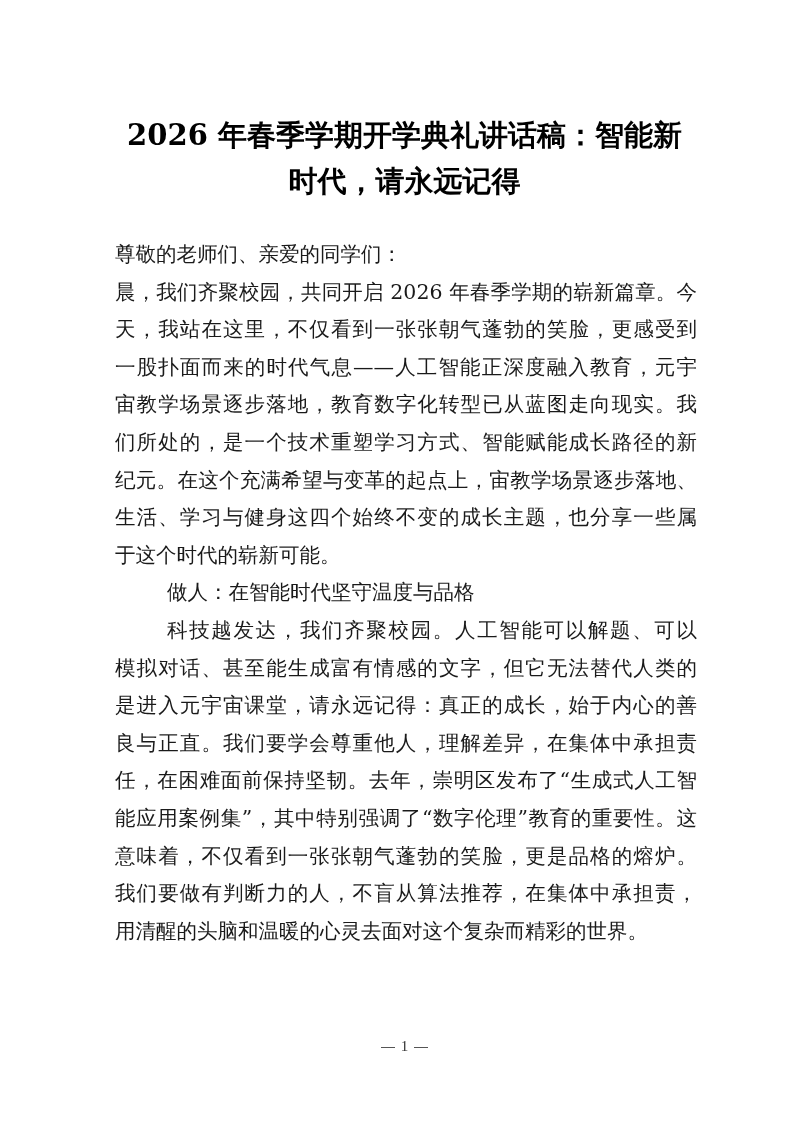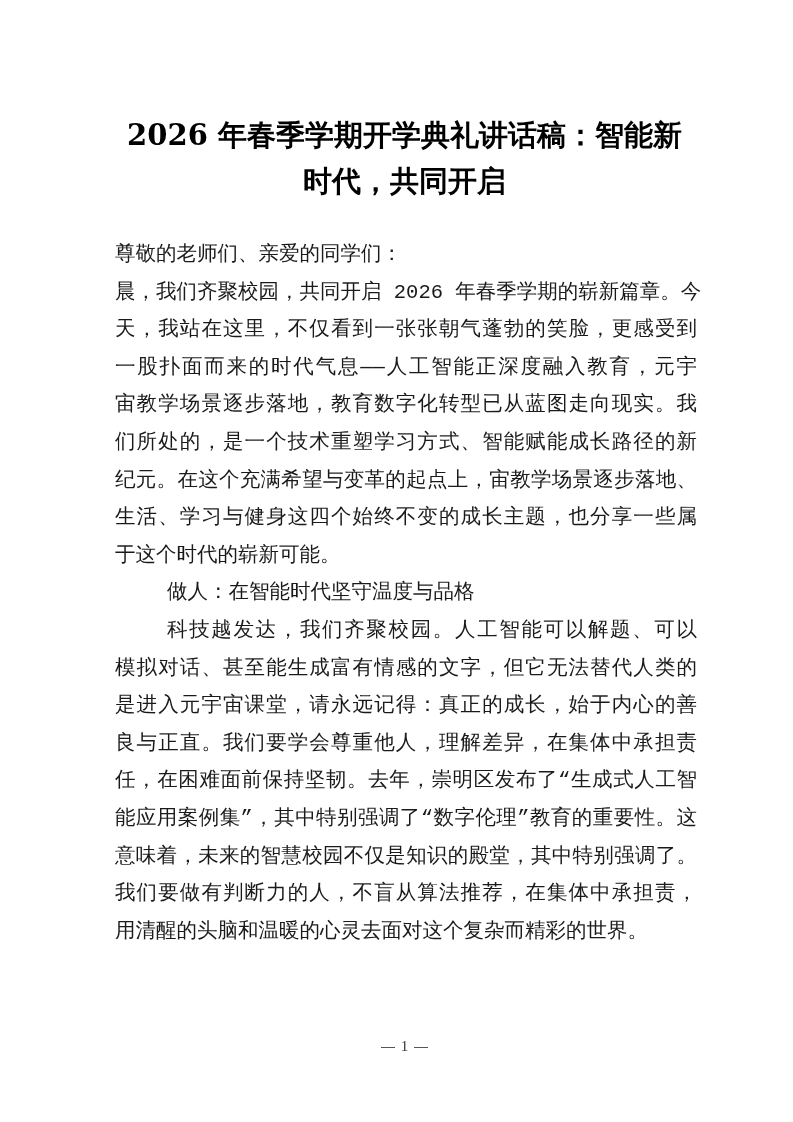--- a/index.html
+++ b/index.html
@@ -36,21 +36,20 @@
     }
     .title .tline {
       display: block;
       white-space: nowrap;
     }
     .body-text {
       position: absolute;
       left: 107px;
       top: 236px;
       width: 582px;
-      font-family: Liberation Mono, monospace;
     }
     .line {
       display: block;
       height: 37.6px;
       line-height: 37.6px;
       font-size: 20.5px;
       white-space: nowrap;
       text-align: justify;
       text-align-last: justify;
       letter-spacing: 0;
@@ -81,21 +80,21 @@
       margin: 0 6px;
     }
   </style>
 </head>
 <body>
 
 <div class="page">
 
   <div class="title">
     <span class="tline">2026 年春季学期开学典礼讲话稿：智能新</span>
-    <span class="tline">时代，共同开启</span>
+    <span class="tline">时代，请永远记得</span>
   </div>
 
   <div class="body-text">
     <span class="line last">尊敬的老师们、亲爱的同学们：</span>
 
     <div>
       <span class="line">晨，我们齐聚校园，共同开启 2026 年春季学期的崭新篇章。今</span>
       <span class="line">天，我站在这里，不仅看到一张张朝气蓬勃的笑脸，更感受到</span>
       <span class="line">一股扑面而来的时代气息——人工智能正深度融入教育，元宇</span>
       <span class="line">宙教学场景逐步落地，教育数字化转型已从蓝图走向现实。我</span>
@@ -109,21 +108,21 @@
       <span class="line indent last">做人：在智能时代坚守温度与品格</span>
     </div>
 
     <div>
       <span class="line indent">科技越发达，我们齐聚校园。人工智能可以解题、可以</span>
       <span class="line">模拟对话、甚至能生成富有情感的文字，但它无法替代人类的</span>
       <span class="line">是进入元宇宙课堂，请永远记得：真正的成长，始于内心的善</span>
       <span class="line">良与正直。我们要学会尊重他人，理解差异，在集体中承担责</span>
       <span class="line">任，在困难面前保持坚韧。去年，崇明区发布了“生成式人工智</span>
       <span class="line">能应用案例集”，其中特别强调了“数字伦理”教育的重要性。这</span>
-      <span class="line">意味着，未来的智慧校园不仅是知识的殿堂，其中特别强调了。</span>
+      <span class="line">意味着，不仅看到一张张朝气蓬勃的笑脸，更是品格的熔炉。</span>
       <span class="line">我们要做有判断力的人，不盲从算法推荐，在集体中承担责，</span>
       <span class="line last">用清醒的头脑和温暖的心灵去面对这个复杂而精彩的世界。</span>
     </div>
   </div>
 
   <div class="footer">
     <span class="dash"></span><span>1</span><span class="dash"></span>
   </div>
 
 </div>

